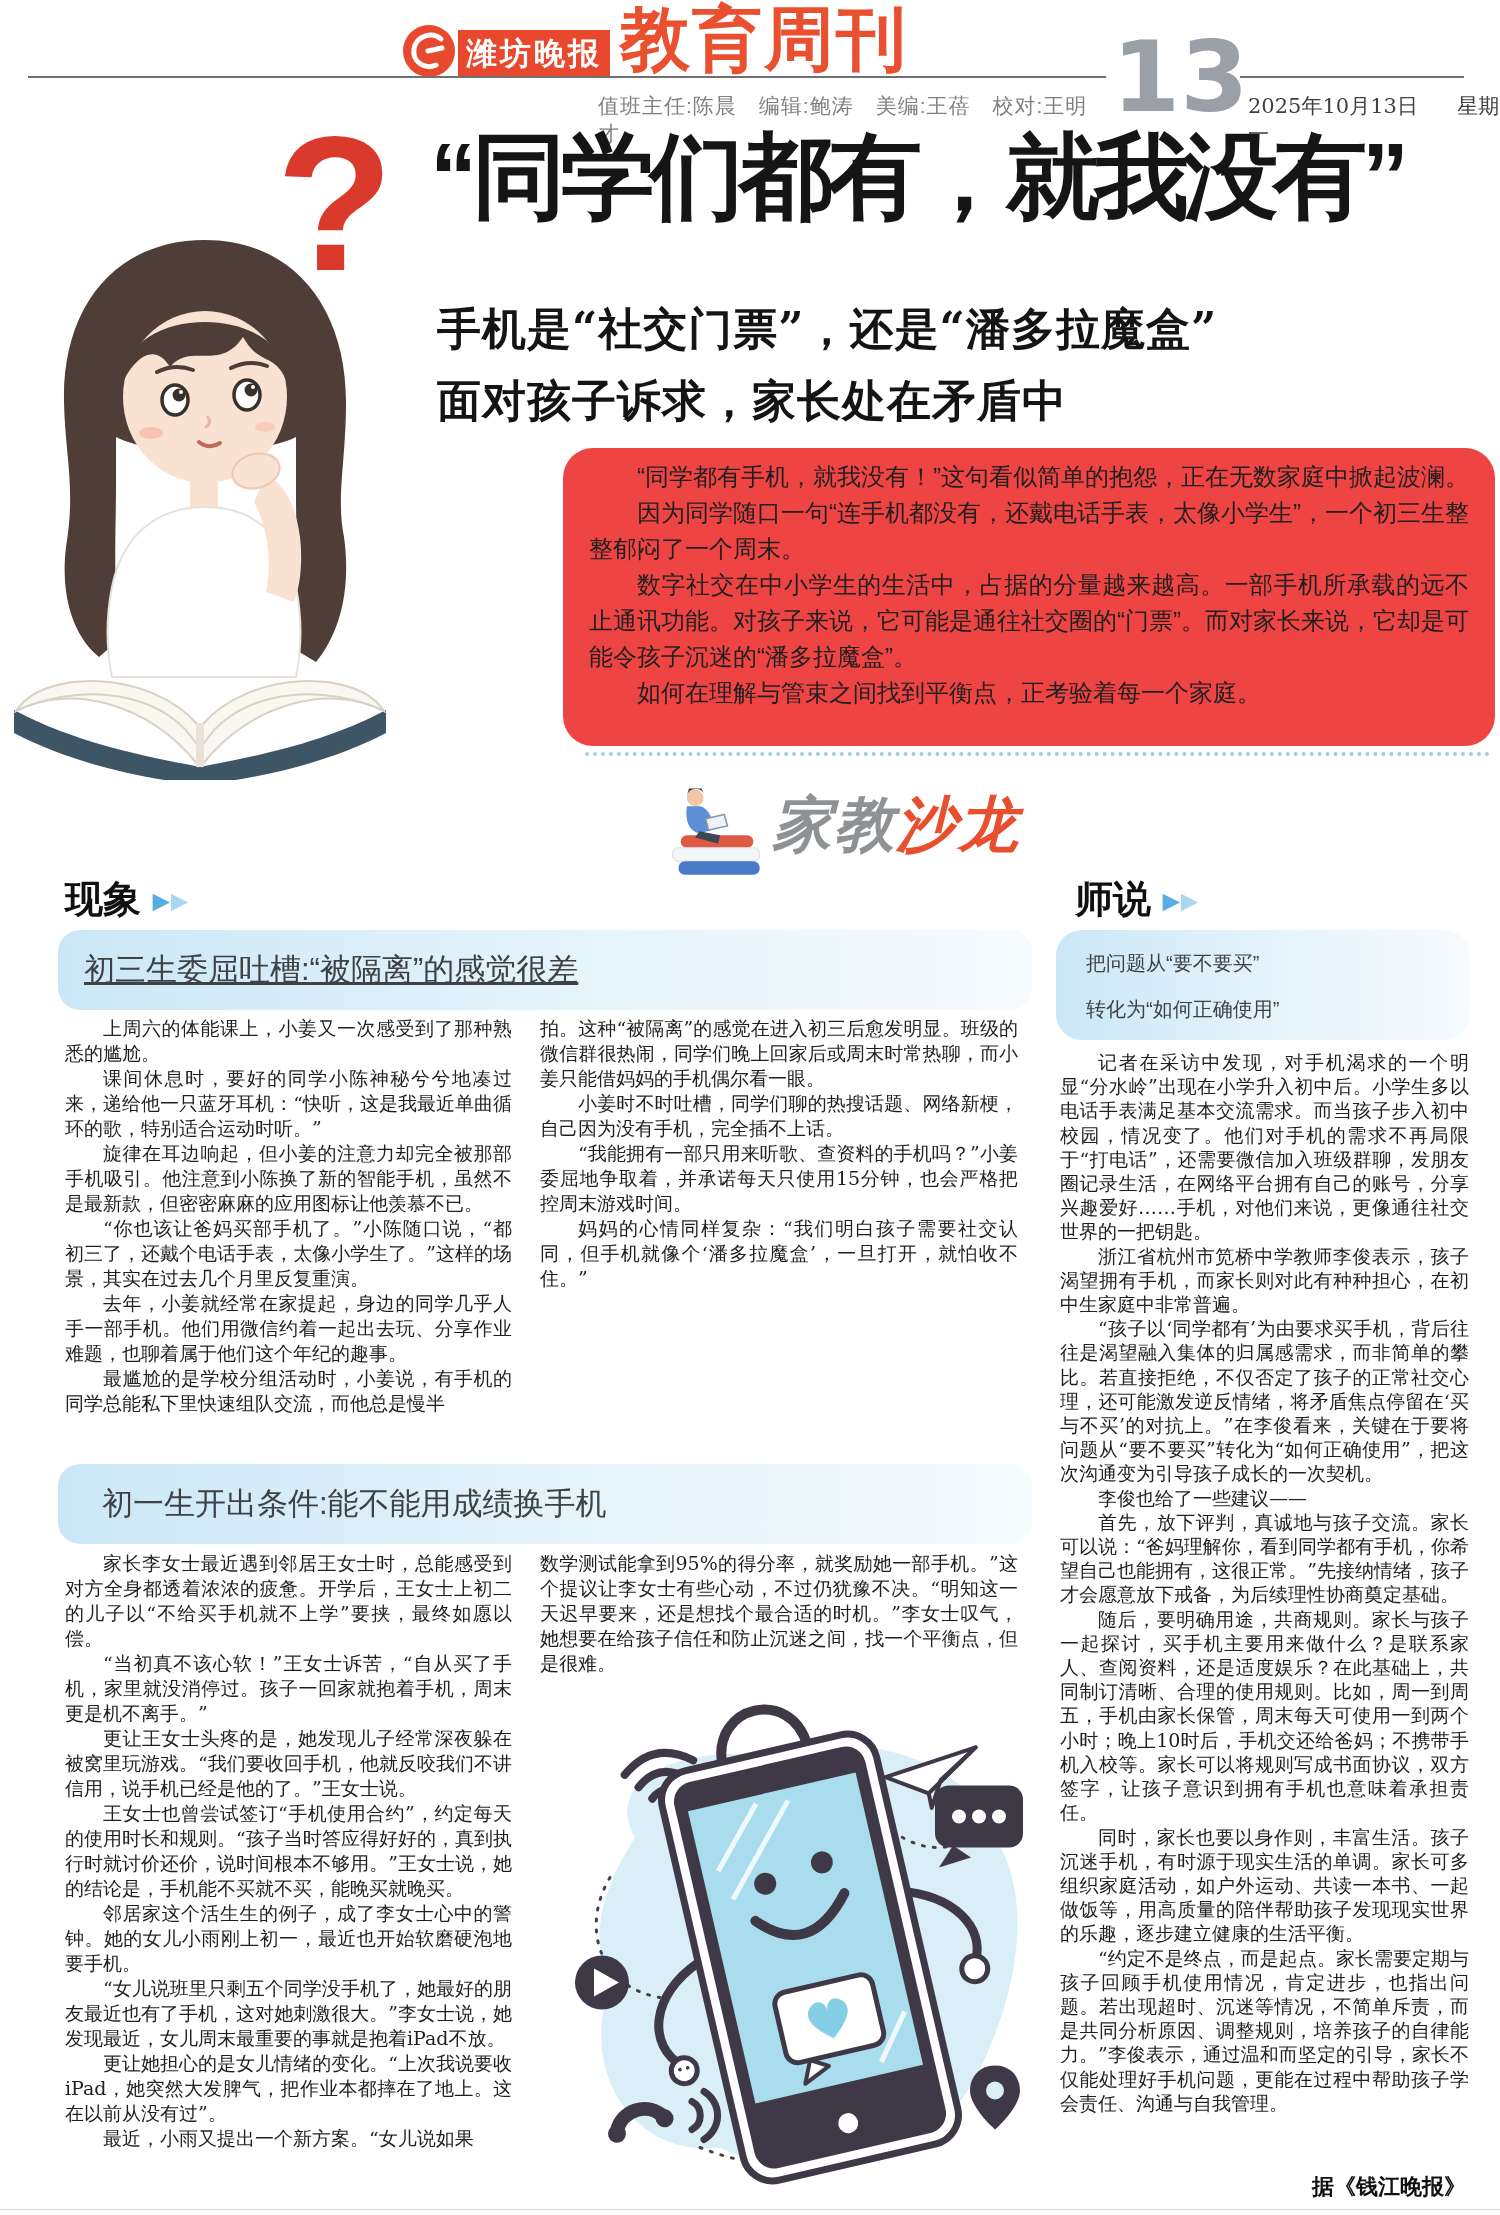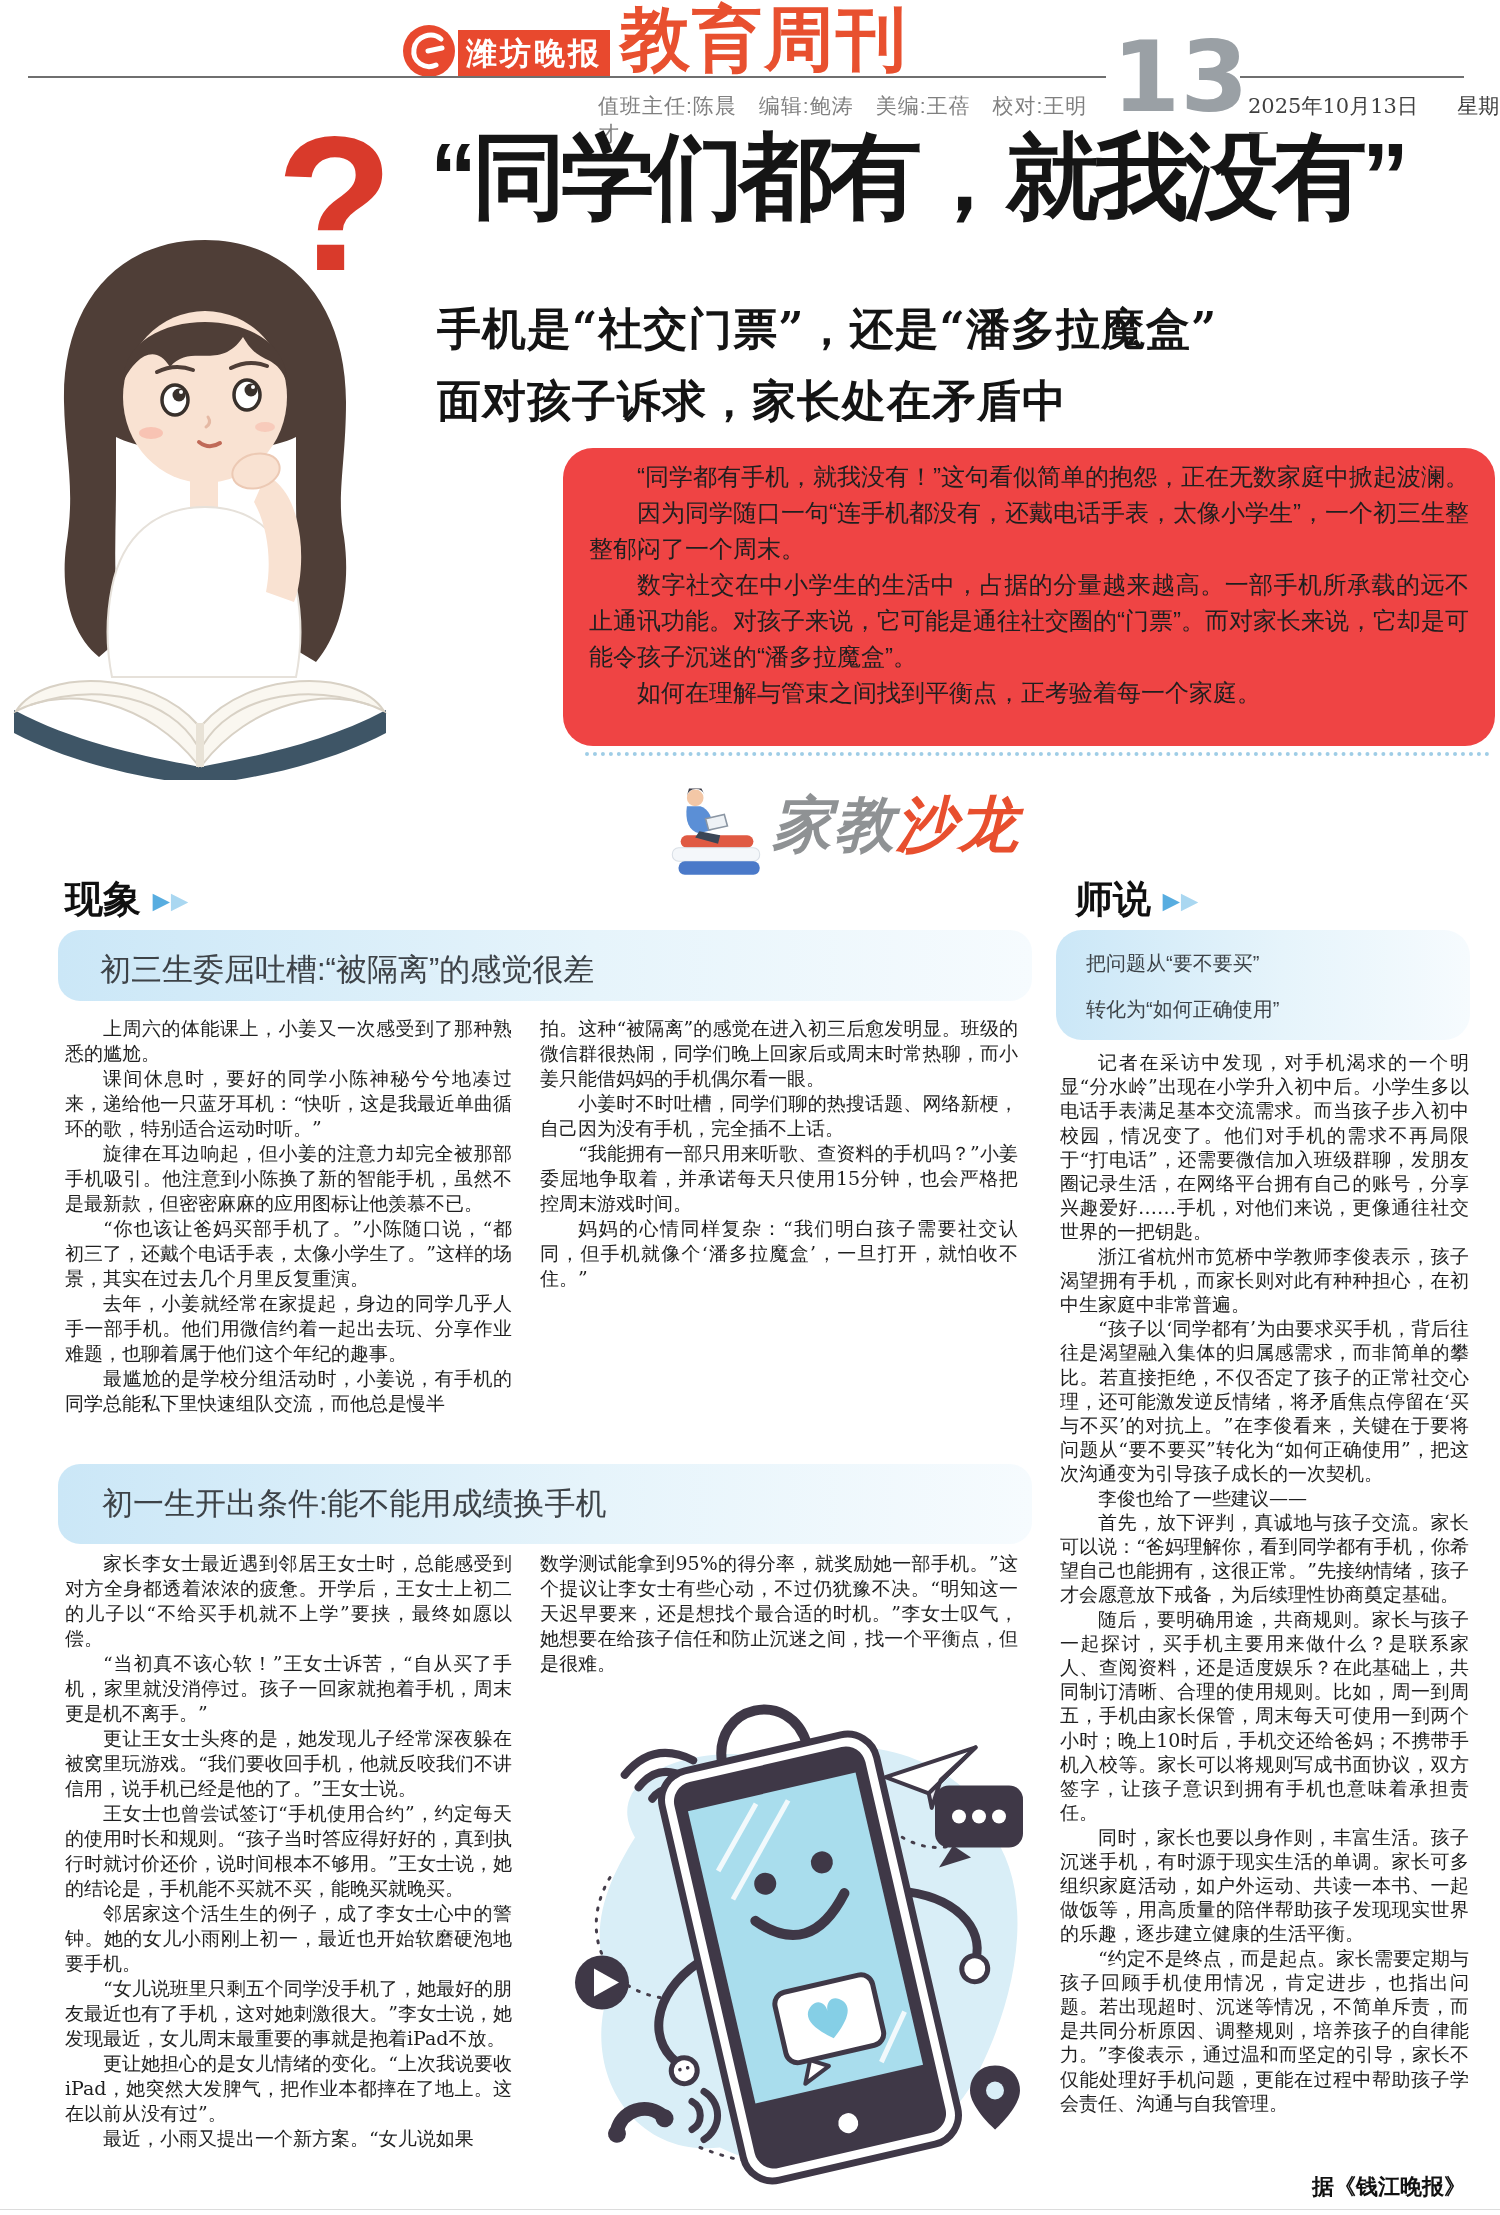--- a/index.html
+++ b/index.html
@@ -41,21 +41,21 @@
   .salon-gray{color:#8f9294;}
   .salon-red{color:#e84f2e;}
 
   
   .kicker{font-size:38px;font-weight:900;color:#101010;}
   .kicker .arr1{color:#58ade0;font-size:21px;vertical-align:4px;margin-left:12px;font-style:normal;}
   .kicker .arr2{color:#a9d7f1;font-size:21px;vertical-align:4px;margin-left:2px;font-style:normal;}
 
   
   .tbox{background:linear-gradient(90deg,#cbe7f7 0%,#e6f4fb 55%,#f6fbfe 100%);border-radius:22px;color:#3d4247;}
-  .tbox1{left:58px;top:930px;width:974px;height:71px;font-size:31px;line-height:80px;padding-left:42px;box-sizing:border-box;}
+  .tbox1{left:58px;top:930px;width:974px;height:80px;font-size:31px;line-height:80px;padding-left:26px;box-sizing:border-box;text-decoration:underline;}
   .tbox2{left:58px;top:1464px;width:974px;height:80px;font-size:31px;line-height:80px;padding-left:44px;box-sizing:border-box;}
   .tboxR{left:1056px;top:930px;width:414px;height:110px;border-radius:26px;font-size:20px;line-height:46px;
          padding:10px 0 0 30px;box-sizing:border-box;}
 
   
   .art{text-align:justify;color:#1f1f1f;}
   .art p{margin:0;text-indent:2em;}
   .art.cont p:first-child{text-indent:0;}
   .acol{font-size:19px;line-height:25px;overflow:hidden;}
   .a1c1{left:65px;top:1016px;width:447px;height:450px;}

